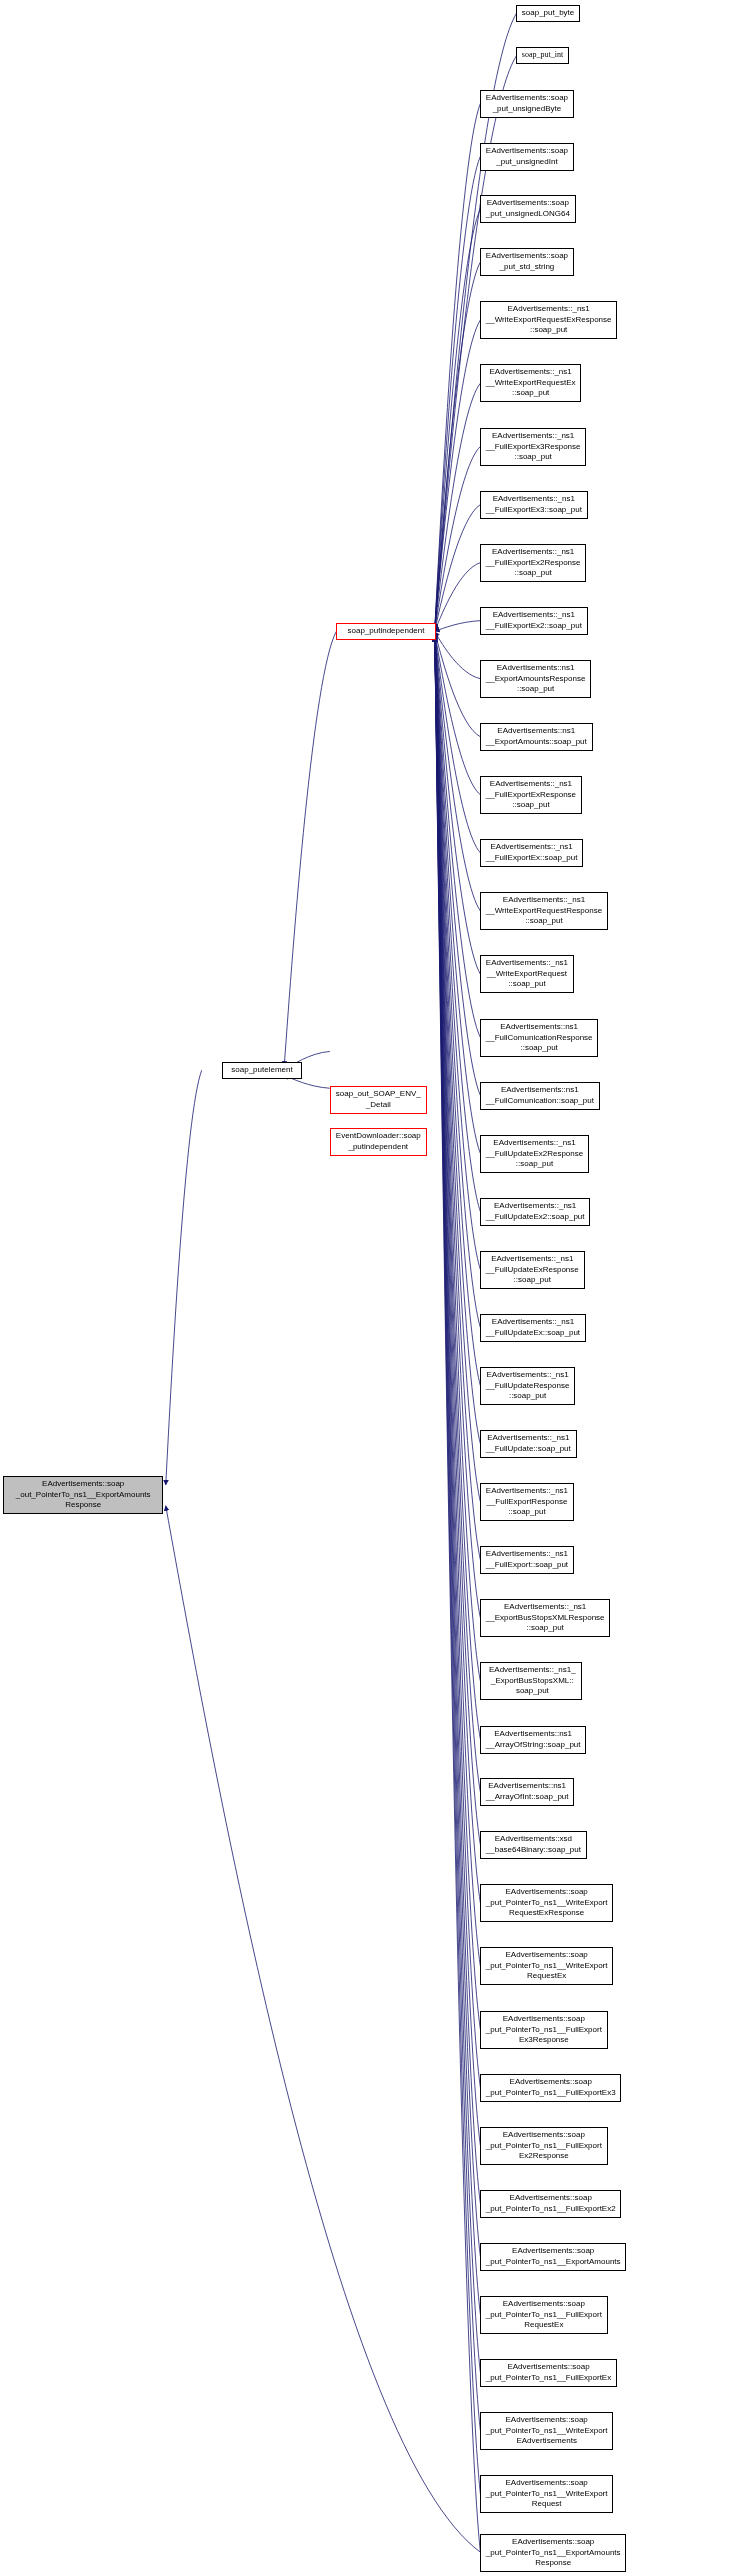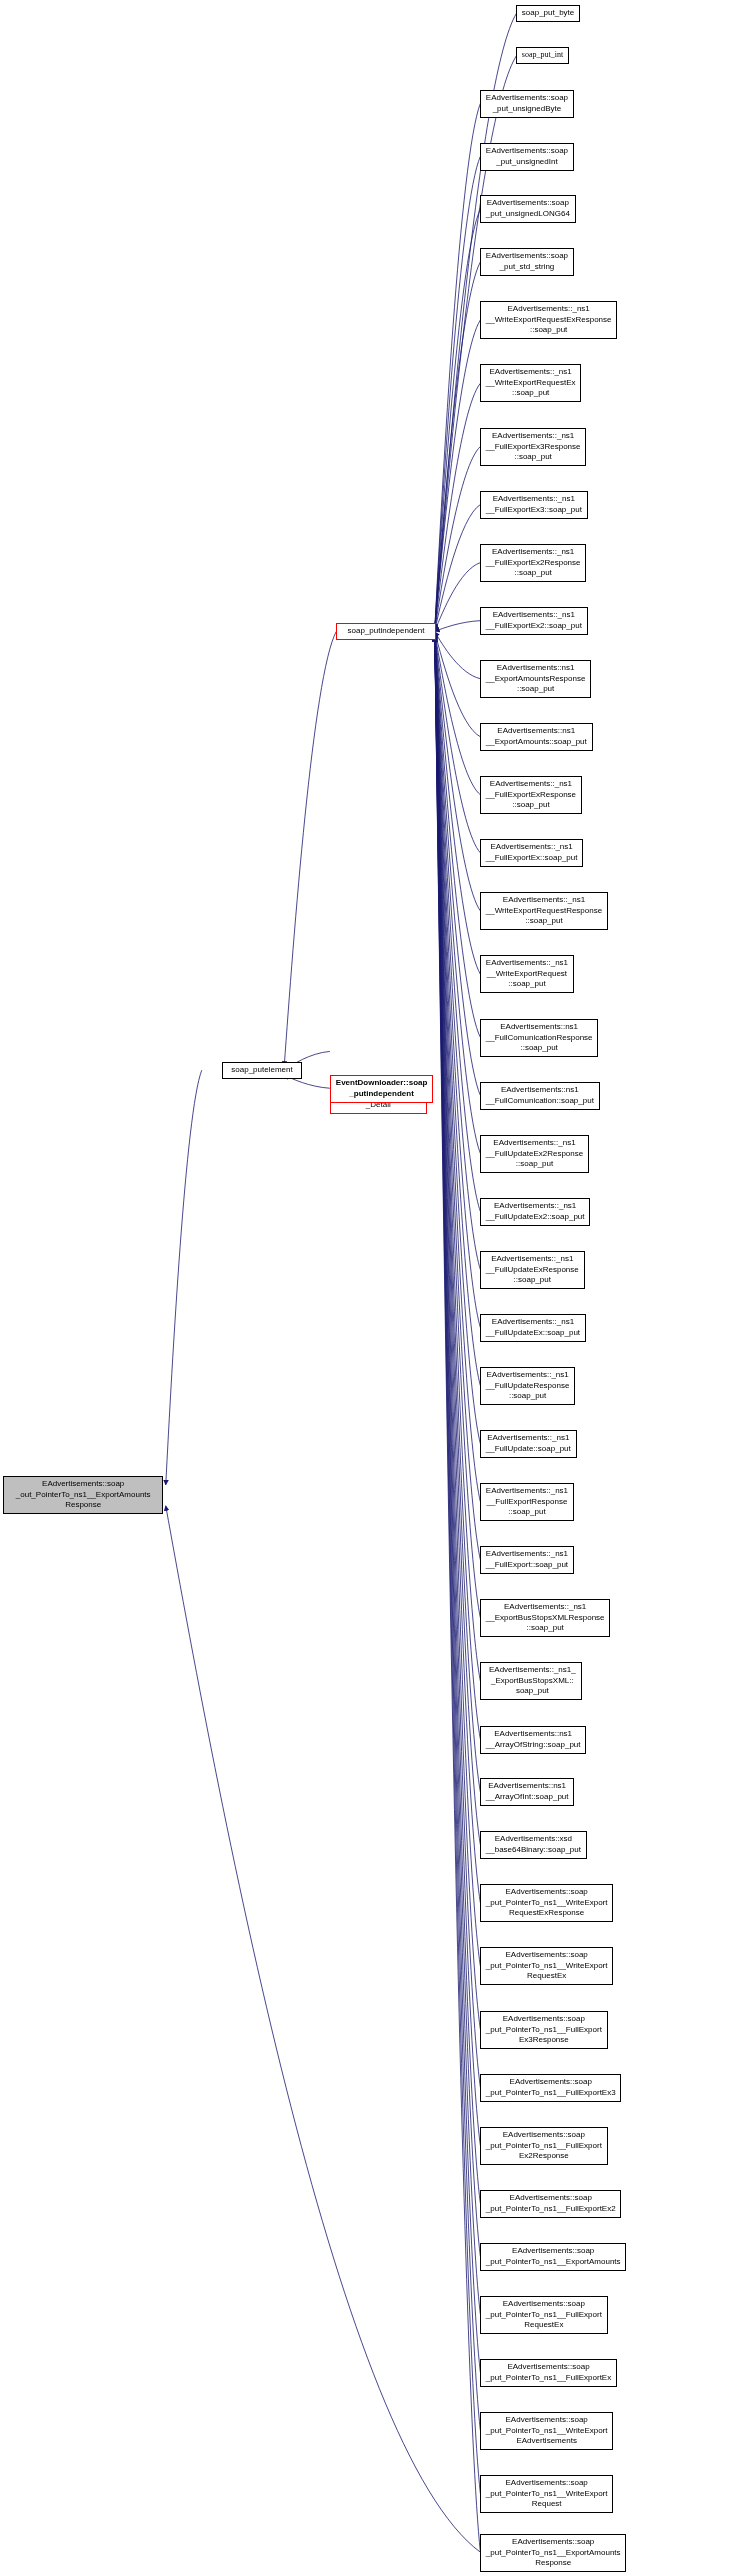--- a/index.html
+++ b/index.html
@@ -96,21 +96,21 @@
     <div class="node normal" style="left: 202px; top: 1062px; width: 80px; margin-left: 20px;">
       <div class="ln">soap_putelement</div>
     </div>
     <div class="node truncated" style="left: 336px; top: 623px; width: 100px;">
       <div class="ln">soap_putindependent</div>
     </div>
     <div class="node truncated" style="left: 330px; top: 1038px; margin-top: 48px;">
       <div class="ln">soap_out_SOAP_ENV_</div>
       <div class="ln">_Detail</div>
     </div>
-    <div class="node truncated" style="left: 330px; top: 1075px; font-weight: bold;">
+    <div class="node truncated" style="left: 330px; top: 1128px;">
       <div class="ln">EventDownloader::soap</div>
       <div class="ln">_putindependent</div>
     </div>
     <div class="node normal" style="left: 516px; top: 4.8px;">
       <div class="ln">soap_put_byte</div>
     </div>
     <div class="node normal" style="left: 516px; top: 47px; font-family: Liberation Serif, serif;">
       <div class="ln">soap_put_int</div>
     </div>
     <div class="node normal" style="left: 480px; top: 90px;">

